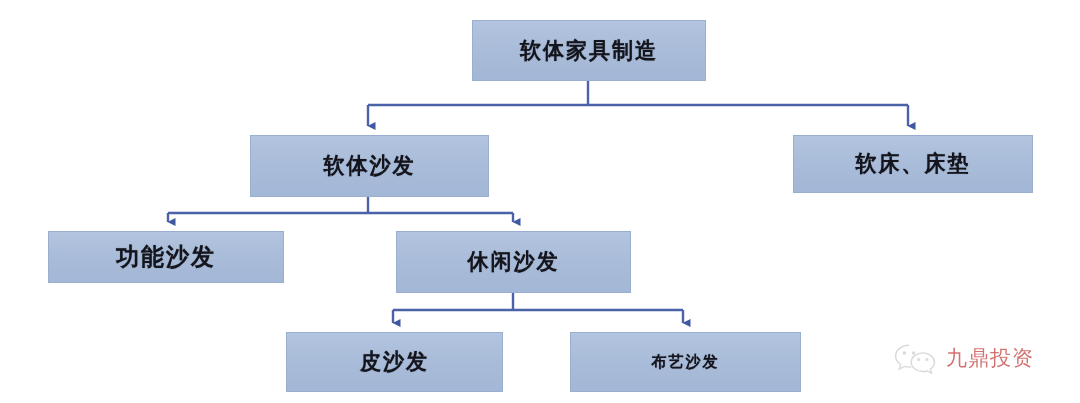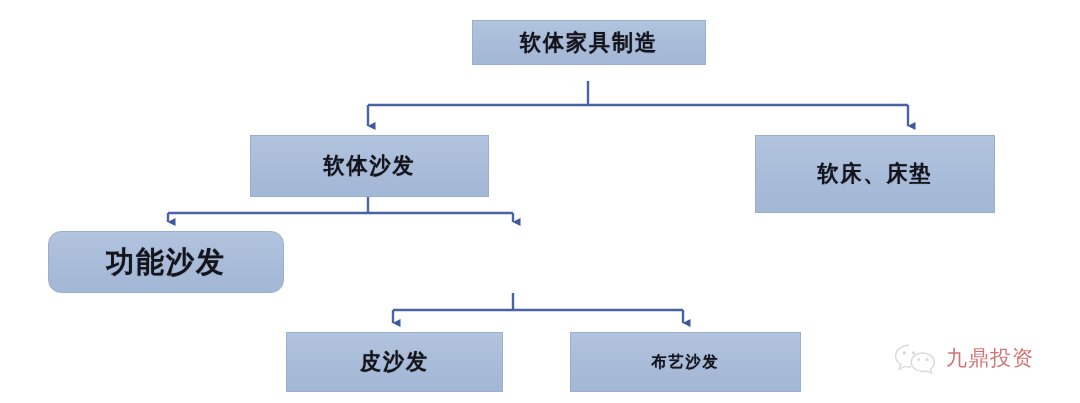--- a/index.html
+++ b/index.html
@@ -39,24 +39,24 @@
     font-weight: bold;
     letter-spacing: 2px;
     text-shadow: 0 0 1px rgba(10,10,20,0.45);
   }
   .node span {
     display: block;
     transform: scaleY(1.06);
     font-family: "DejaVu Sans", "Liberation Sans", sans-serif;
   }
   
-  #node-root      { left: 472px; top: 20px;  width: 234px; height: 45px; font-size: 21px; }
+  #node-root      { left: 472px; top: 20px;  width: 234px; height: 61px; font-size: 21px; }
   #node-sofa      { left: 250px; top: 135px; width: 239px; height: 62px; font-size: 21px; text-align: center; }
-  #node-bed       { left: 755px; top: 135px; width: 240px; height: 78px; font-size: 21px; }
-  #node-func      { left: 48px;  top: 231px; width: 236px; height: 62px; font-size: 28px; border-radius: 13px; }
+  #node-bed       { left: 793px; top: 135px; width: 240px; height: 58px; font-size: 21px; }
+  #node-func      { left: 48px;  top: 231px; width: 236px; height: 52px; font-size: 23px; }
   #node-leisure   { left: 396px; top: 231px; width: 235px; height: 62px; font-size: 21px; }
   #node-leather   { left: 278px; top: 332px; width: 217px; height: 60px; font-size: 21px; margin-left: 8px; }
   #node-fabric    { left: 570px; top: 332px; width: 231px; height: 60px; font-size: 15px; }
 
   
   #watermark {
     position: absolute;
     left: 893px;
     top: 342px;
     display: flex;
@@ -112,20 +112,23 @@
   </div>
 
   <div class="node" id="node-bed">
     <span>软床、床垫</span>
   </div>
 
   <div class="node" id="node-func">
     <span>功能沙发</span>
   </div>
 
+  <div class="node" id="node-leisure">
+    <span>休闲沙发</span>
+  </div>
 
   <div class="node" id="node-leather">
     <span>皮沙发</span>
   </div>
 
   <div class="node" id="node-fabric">
     <span>布艺沙发</span>
   </div>
 
   <div id="watermark">

